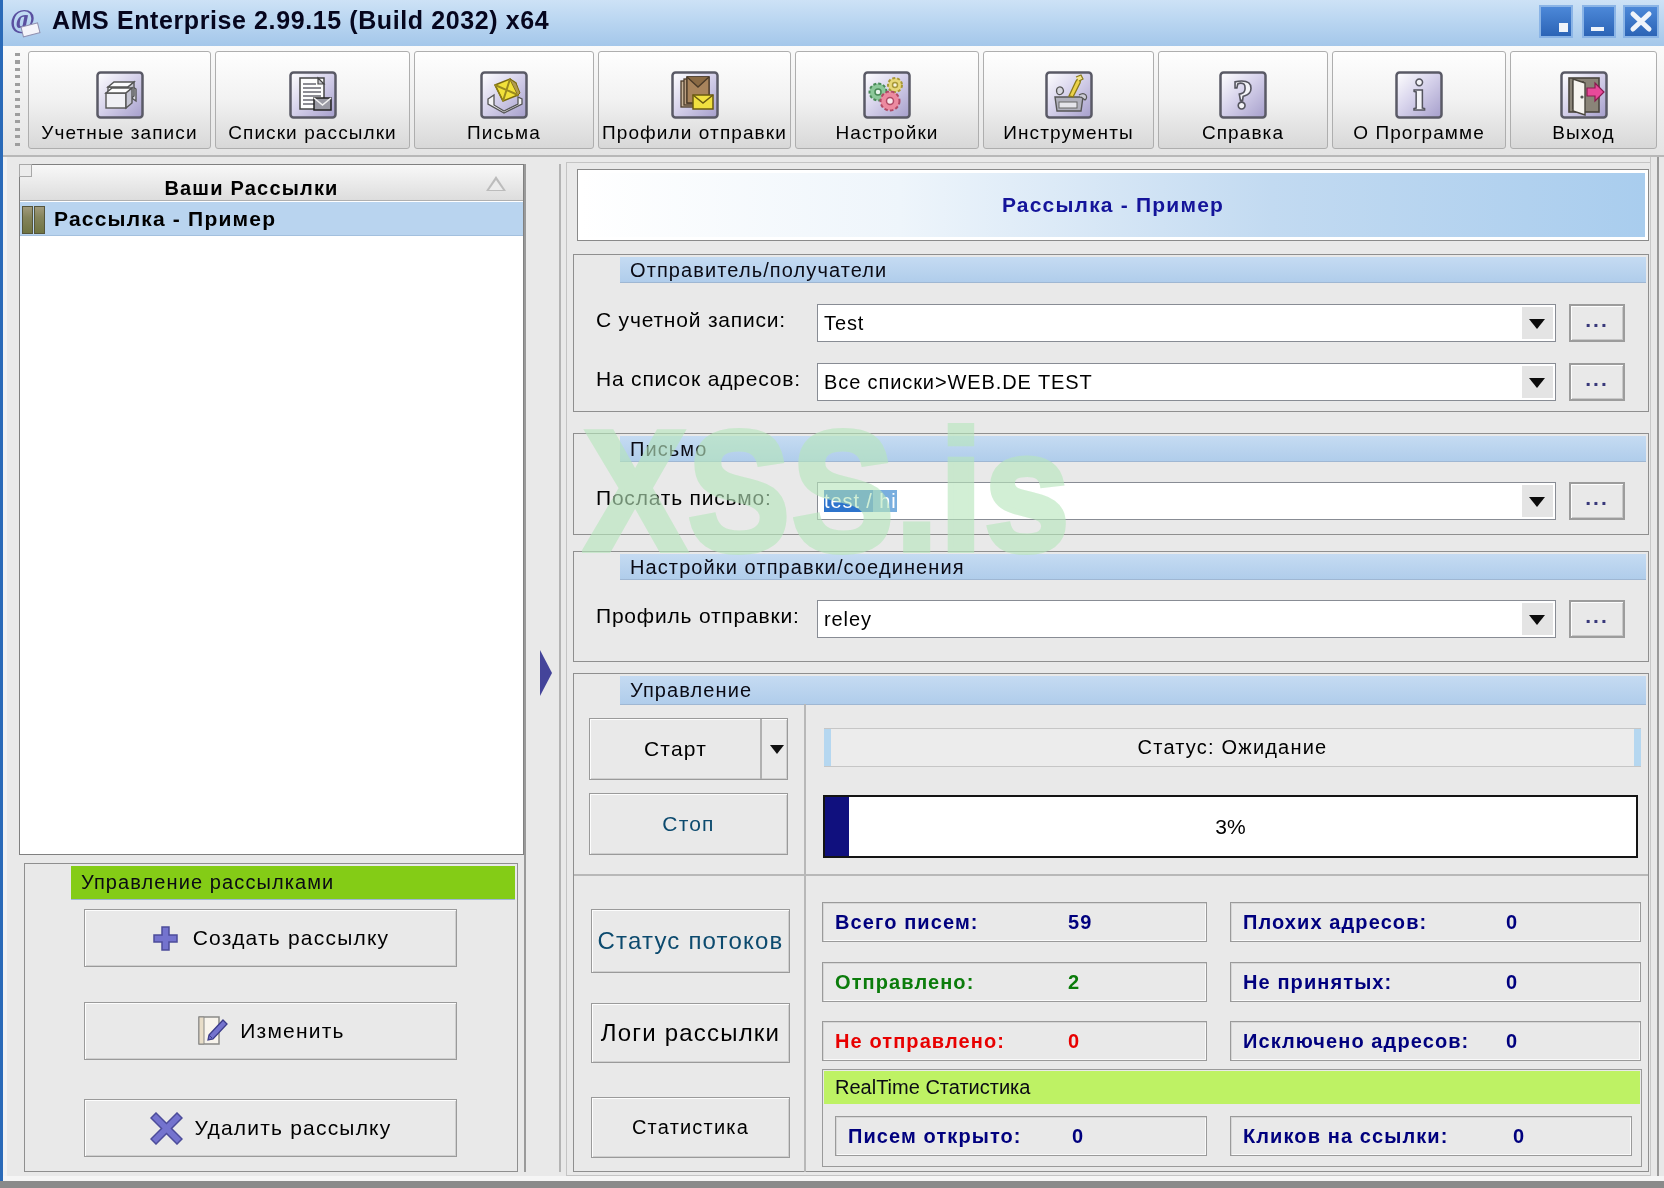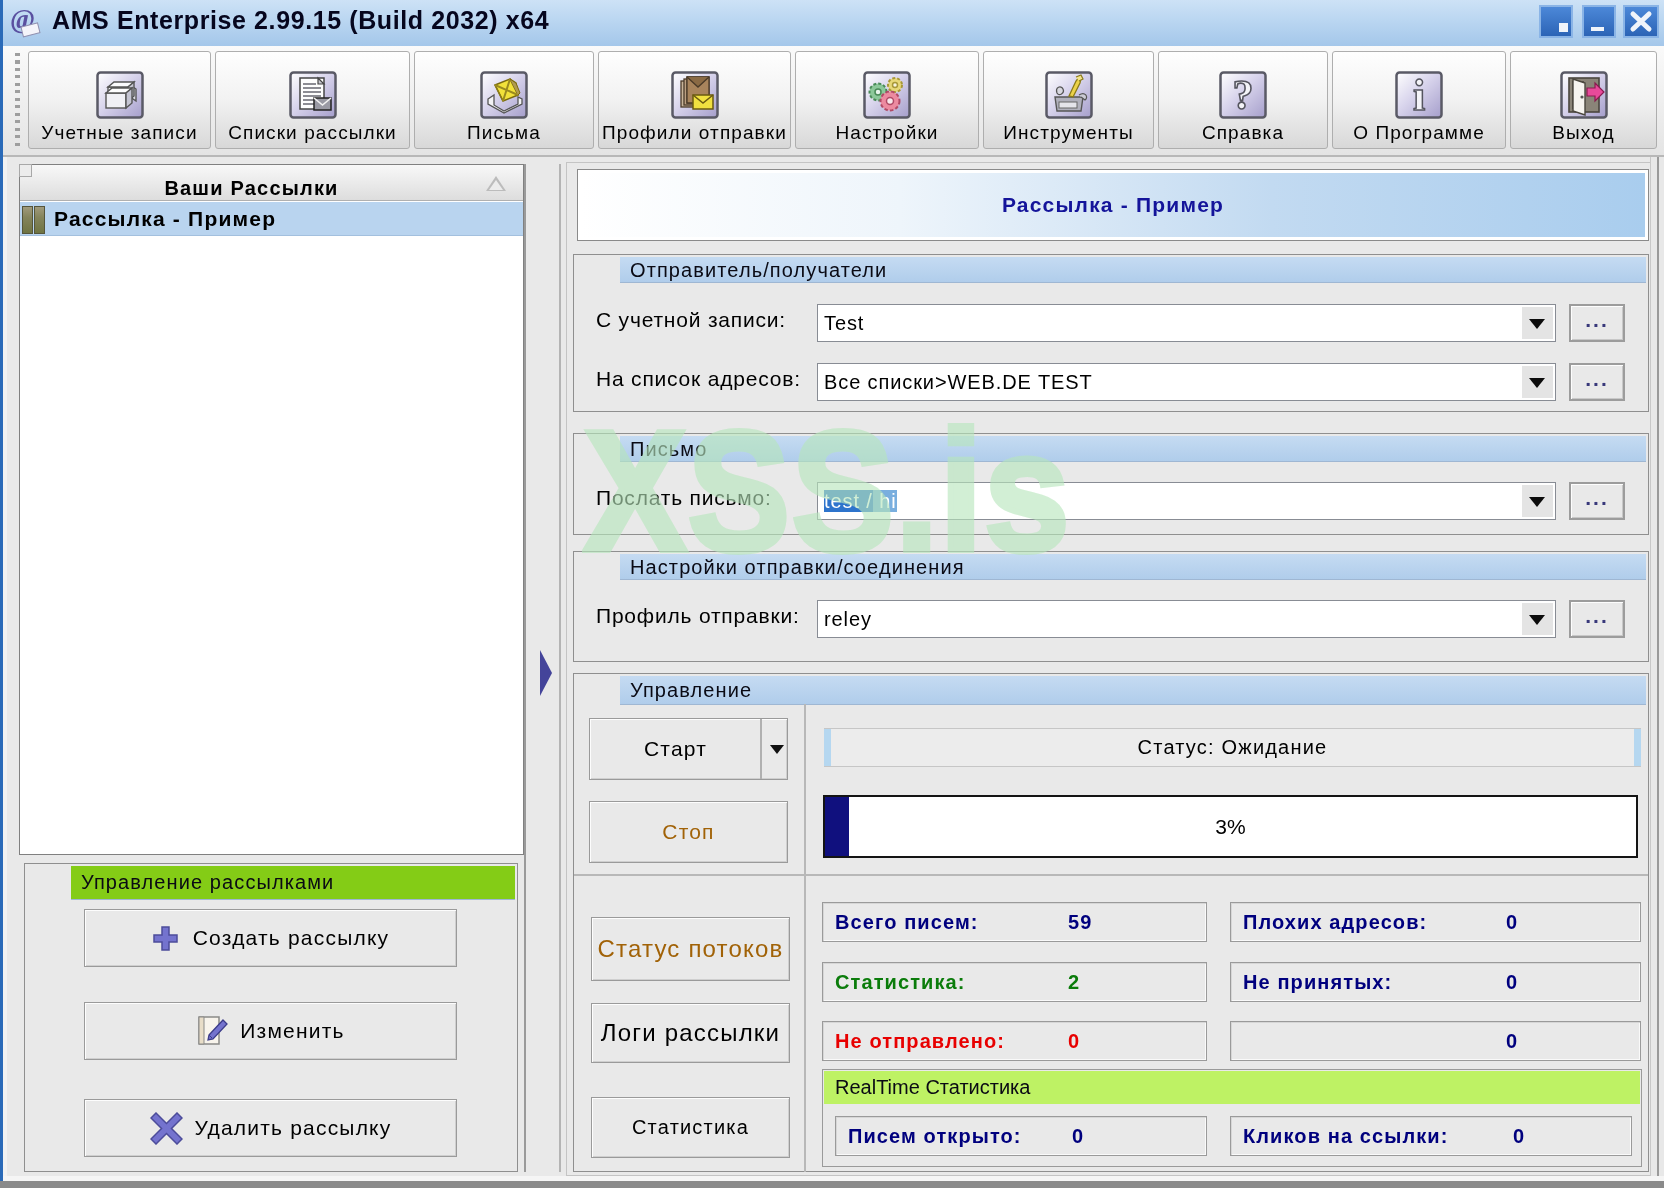--- a/index.html
+++ b/index.html
@@ -54,21 +54,21 @@
   line-height:36px; padding-left:6px; letter-spacing:0.9px; }
 .combo i { position:absolute; right:2px; top:2px; width:31px; height:32px; background:#e4e4e4; }
 .combo i::after { content:''; position:absolute; left:7px; top:12px; width:0; height:0;
   border-left:8px solid transparent; border-right:8px solid transparent; border-top:10px solid #0c0c0c; }
 .dots { position:absolute; left:996px; width:56px; height:38px; background:#e9e9e9;
   border:2px solid #9c9c9c; box-shadow:inset 1px 1px 0 #fdfdfd, inset -1px -1px 0 #c8c8c8;
   text-align:center; font-size:21px; font-weight:bold; color:#38387a; line-height:28px; letter-spacing:2px; }
 .btn { position:absolute; background:#e9e9e9; border:1px solid #9a9a9a;
   box-shadow:inset 1px 1px 0 #fdfdfd, inset -1px -1px 0 #cfcfcf;
   font-size:21px; color:#000; letter-spacing:1.2px; display:flex; align-items:center; justify-content:center; }
-.btn.dis { color:#a16207;margin-top:8px; }
+.btn.dis { color:#0c4a6e; }
 
 
 .sbox { position:absolute; height:40px; background:#e9e9e9; border:1px solid #9a9a9a;
   box-shadow:inset 1px 1px 0 #d6d6d6, inset -1px -1px 0 #fafafa; font-size:20px; font-weight:bold; letter-spacing:1.1px; }
 .sbox .n { position:absolute; top:0; line-height:38px; }
 .sbox .v { position:absolute; top:0; line-height:38px;text-align:center; }
 .navy { color:#00007e; }
 .green { color:#0b7c0b; }
 .red { color:#e80000; }
 
@@ -318,32 +318,33 @@
 
 <div class="abs sbox" style="left:822px;top:902px;width:385px">
     <span class="n navy" style="left:12px">Всего писем:</span>
     <span class="v navy" style="left:245px">59</span>
   </div>
 <div class="abs sbox" style="left:1230px;top:902px;width:411px">
     <span class="n navy" style="left:12px">Плохих адресов:</span>
     <span class="v navy" style="left:275px">0</span>
   </div>
 <div class="abs sbox" style="left:822px;top:962px;width:385px">
-    <span class="n green" style="left:12px">Статистика:</span>
+    <span class="n green" style="left:12px">Отправлено:</span>
     <span class="v green" style="left:245px">2</span>
   </div>
 <div class="abs sbox" style="left:1230px;top:962px;width:411px">
     <span class="n navy" style="left:12px">Не принятых:</span>
     <span class="v navy" style="left:275px">0</span>
   </div>
 <div class="abs sbox" style="left:822px;top:1021px;width:385px">
     <span class="n red" style="left:12px">Не отправлено:</span>
     <span class="v red" style="left:245px">0</span>
   </div>
 <div class="abs sbox" style="left:1230px;top:1021px;width:411px">
+    <span class="n navy" style="left:12px">Исключено адресов:</span>
     <span class="v navy" style="left:275px">0</span>
   </div>
 
 <div class="abs" style="left:822px;top:1069px;width:820px;height:98px;border:1px solid #9a9a9a;background:#e9e9e9">
   <div style="position:absolute;left:1px;top:1px;right:1px;height:33px;background:#bef264;font-size:20px;line-height:33px;padding-left:11px;color:#0a0a14">RealTime Статистика</div>
 </div>
 <div class="abs sbox" style="left:835px;top:1116px;width:372px">
     <span class="n navy" style="left:12px">Писем открыто:</span>
     <span class="v navy" style="left:236px">0</span>
   </div>

